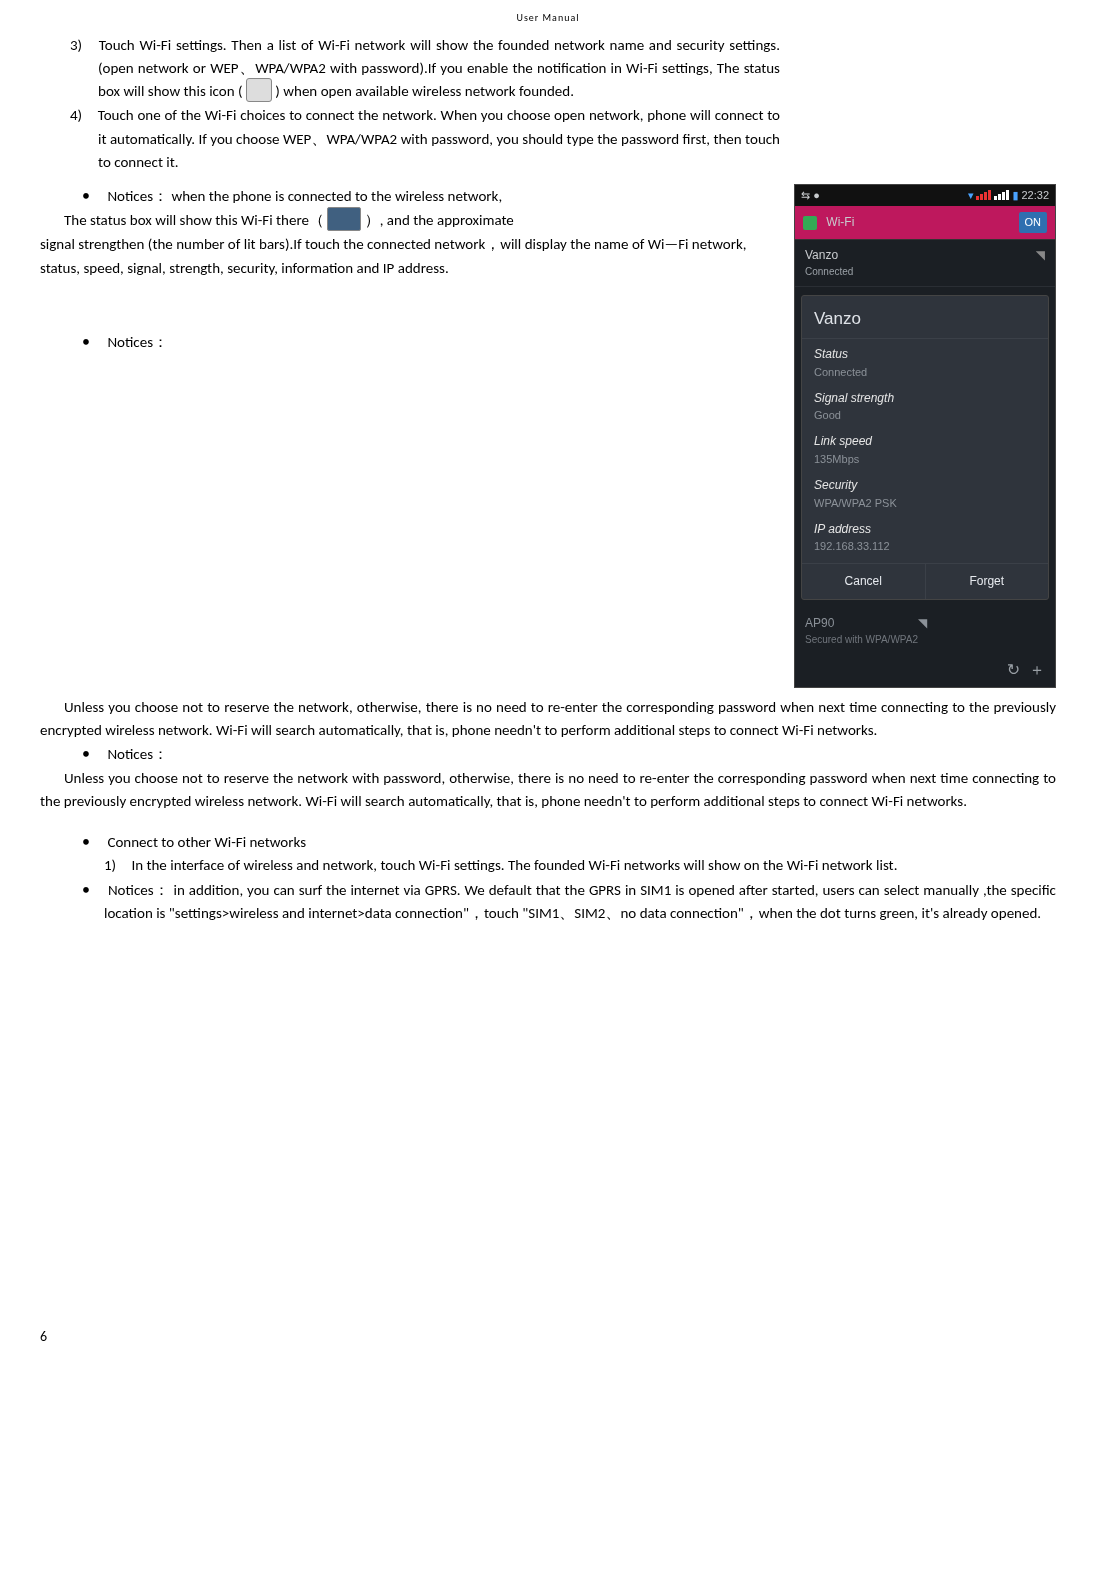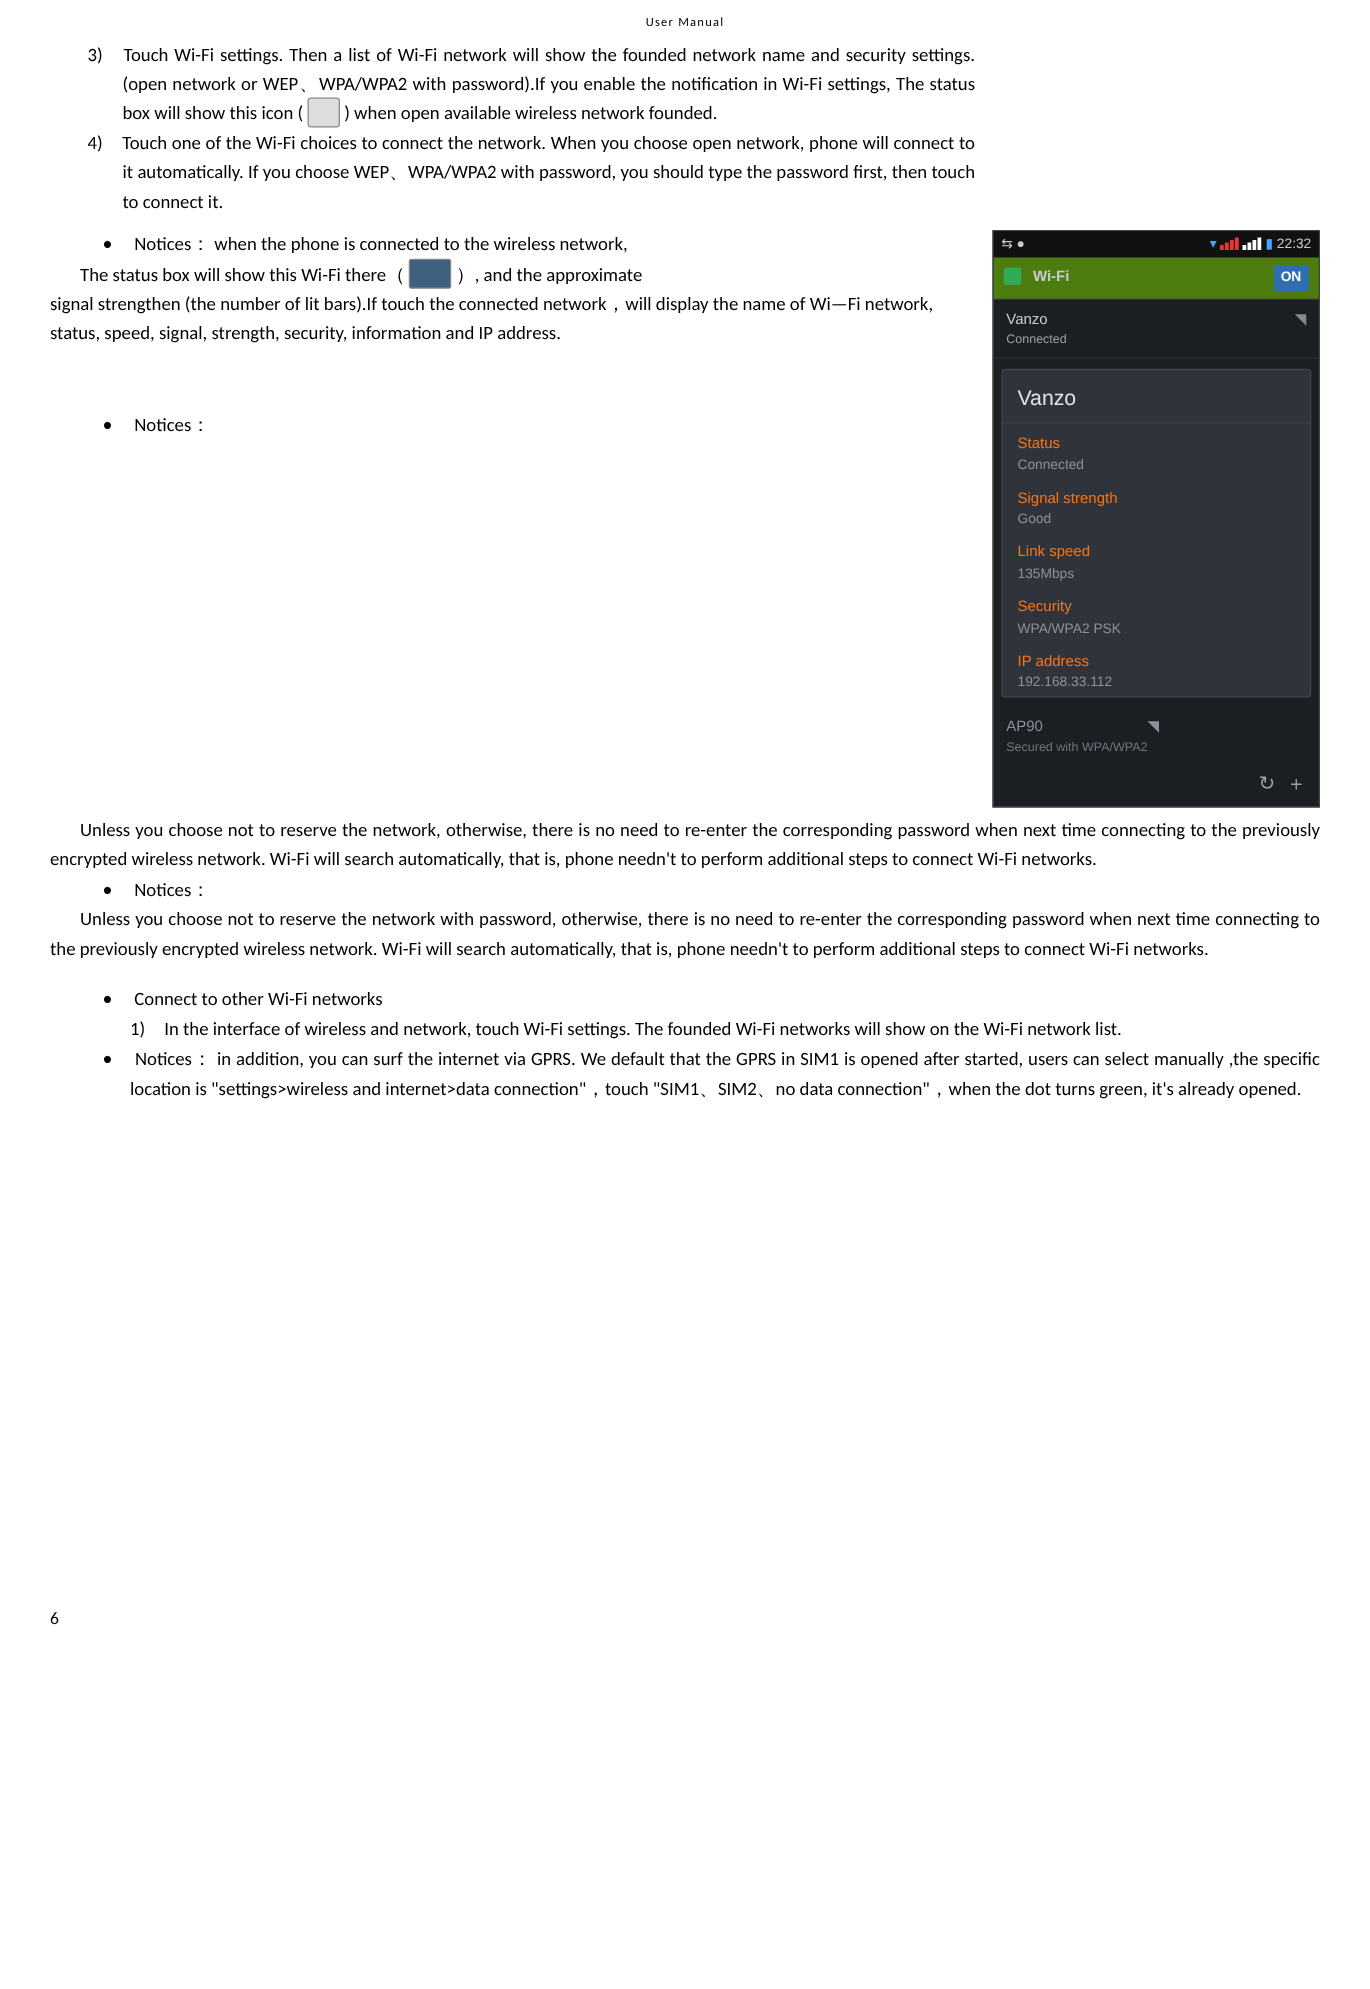--- a/index.html
+++ b/index.html
@@ -61,33 +61,33 @@
     display:flex; justify-content:space-between;
     padding: 2px 6px; font-size:11px; background:#111;
   }
   .phone-shot .statusbar .r { display:flex; gap:3px; align-items:center;}
   .sig-bars { display:inline-flex; gap:1px; align-items:flex-end;}
   .sig-bars span { width:3px; background:#fff;}
   .sig-bars span:nth-child(1){height:4px;} .sig-bars span:nth-child(2){height:6px;}
   .sig-bars span:nth-child(3){height:8px;} .sig-bars span:nth-child(4){height:10px;}
   .sig-red span { background:#e33;}
   .wifi-hdr {
-    display:flex; justify-content:space-between;
-    padding:6px 8px; background:#4d7c0f; border-bottom:1px solid #333;font-weight:bold;
+    display:flex; align-items:center; justify-content:space-between;
+    padding:6px 8px; background:#be185d; border-bottom:1px solid #333;
   }
   .wifi-hdr .onbtn { background:#2f6fb0; color:#fff; font-size:11px; padding:2px 6px; border-radius:2px;}
   .wifi-row { display:flex; justify-content:space-between; padding:6px 10px; border-bottom:1px solid #2a2e34;}
   .wifi-row .sub { font-size:10px; color:#9aa0a6; display:block;}
   .wifi-popup {
     margin:8px 6px; background:#2f343c; border:1px solid #444; border-radius:3px;
     padding:0;
   }
   .wifi-popup .title { font-size:17px; color:#dfe3e8; padding:10px 12px 6px; border-bottom:1px solid #3b4048;}
   .wifi-popup .kv { padding:6px 12px 2px;}
-  .wifi-popup .k { font-size:12px; color:#f97316; }
+  .wifi-popup .k { font-size:12px; color:#e5e5e5;font-style:italic; }
   .wifi-popup .v { font-size:11px; color:#8b9198; }
   .wifi-popup .btns { display:flex; border-top:1px solid #3b4048; margin-top:6px;}
   .wifi-popup .btn { flex:1; text-align:center; padding:8px 0; font-size:12px; color:#e6e9ee; border-right:1px solid #3b4048;}
   .wifi-popup .btn:last-child { border-right:none;}
   .ap-row { display:flex; justify-content:flex-start; padding:6px 10px; color:#8b9198;}
   .ap-row .sub { font-size:10px; color:#70757c; display:block;}
   .plus-row { display:flex; justify-content:flex-end; padding:4px 10px; color:#9aa0a6; font-size:16px;}
   .sub-ol-item {
     margin-left: 66px;
     padding-left: 26px;
@@ -156,20 +156,24 @@
             <div class="v">135Mbps</div>
           </div>
         <div class="kv">
             <div class="k">Security</div>
             <div class="v">WPA/WPA2 PSK</div>
           </div>
         <div class="kv">
             <div class="k">IP address</div>
             <div class="v">192.168.33.112</div>
           </div>
+        <div class="btns">
+          <div class="btn">Cancel</div>
+          <div class="btn">Forget</div>
+        </div>
       </div>
 
       <div class="ap-row">
         <span>
           <span>AP90</span>
           <span class="sub">Secured with WPA/WPA2</span>
         </span>
         <span>◥</span>
       </div>
       <div class="plus-row"><span>↻</span>&nbsp;&nbsp;<span>＋</span></div>

